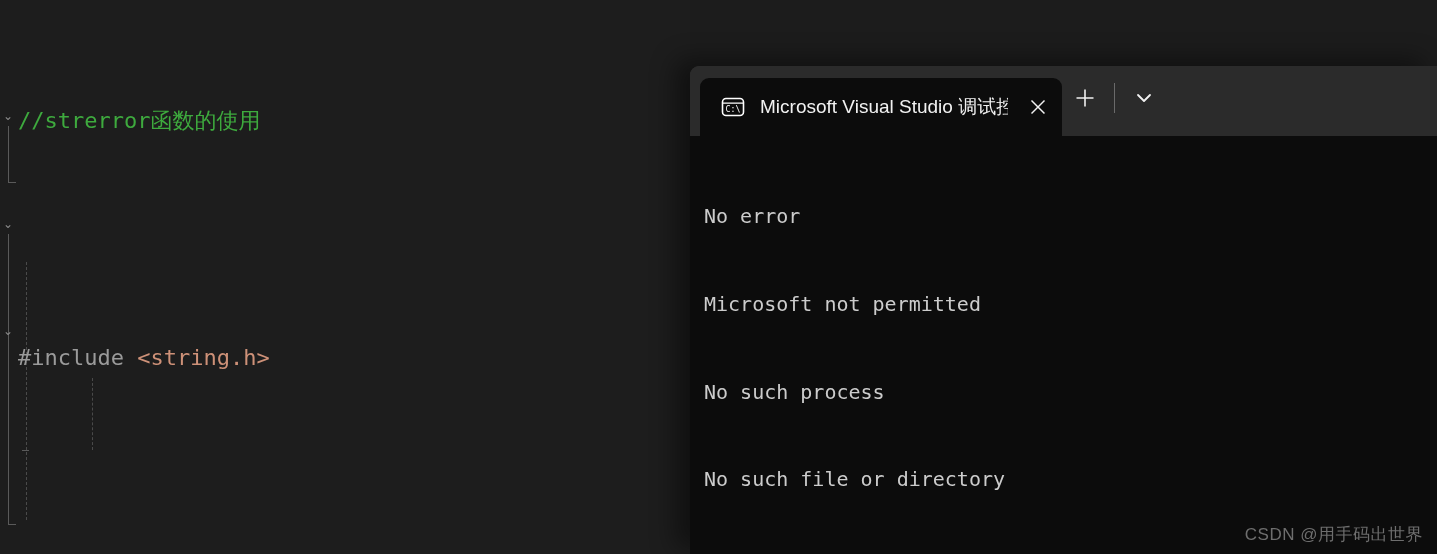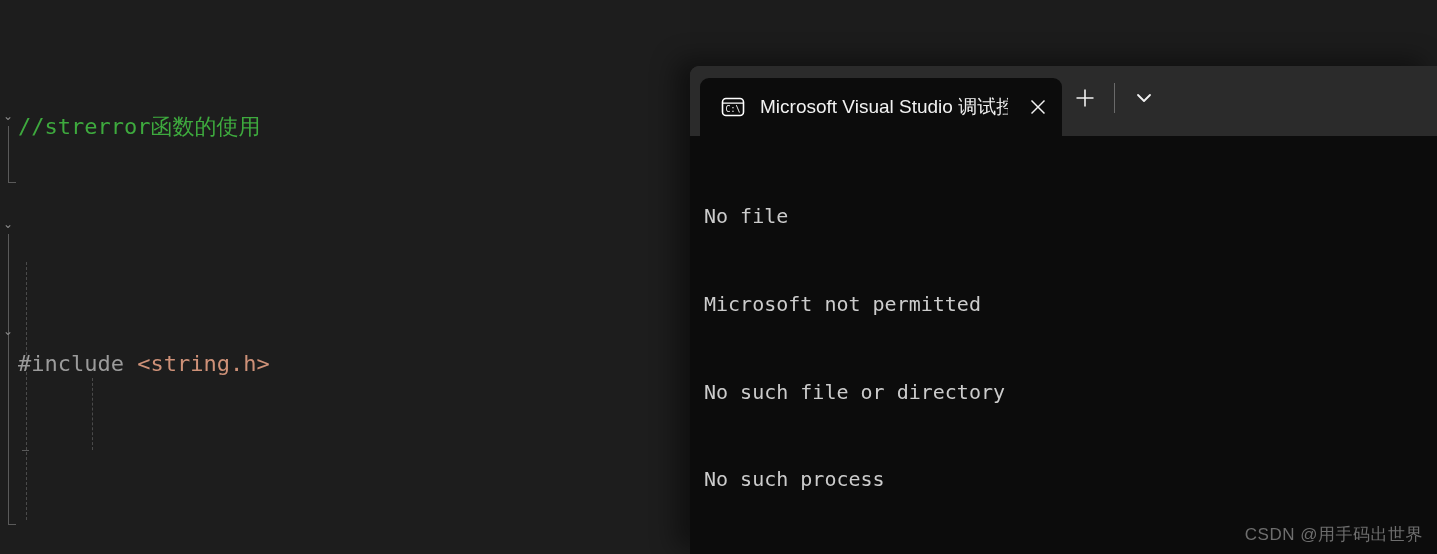--- a/index.html
+++ b/index.html
@@ -29,21 +29,21 @@
     position:absolute; width:1px; background:#5a5a5a;
   }
   .fold-foot {
     position:absolute; height:1px; background:#5a5a5a;
   }
   .indent-guide {
     position:absolute; width:0; border-left:1px dashed #4a4a4a;
   }
   #code {
     position:absolute; left:18px; top:0; right:0; bottom:0;
-    padding-top:28px;
+    padding-top:22px;
     font-family:"DejaVu Sans Mono", monospace;
     font-size:22px;
     line-height:39.5px;
     white-space:pre;
     letter-spacing:0px;
   }
   .line { height:39.5px; }
   .tok-comment   { color:#3eaa3e; }
   .tok-pp        { color:#9b9b9b; }
   .tok-header    { color:#ce9178; }
@@ -206,24 +206,24 @@
         <span class="tb-sep"></span>
         <span class="tb-btn">
           <svg width="22" height="22" viewBox="0 0 22 22">
             <polyline points="5,8 11,14 17,8" fill="none" stroke="#f2f2f2" stroke-width="1.8" stroke-linecap="round" stroke-linejoin="round"></polyline>
           </svg>
         </span>
       </div>
     </div>
 
     <div id="console-body">
-      <div class="cline">No file</div>
+      <div class="cline">No error</div>
       <div class="cline">Microsoft not permitted</div>
+      <div class="cline">No such process</div>
       <div class="cline">No such file or directory</div>
-      <div class="cline">No such process</div>
       <div class="cline">Interrupted function call</div>
       
       
       
       
       
       
       
       
     </div>

